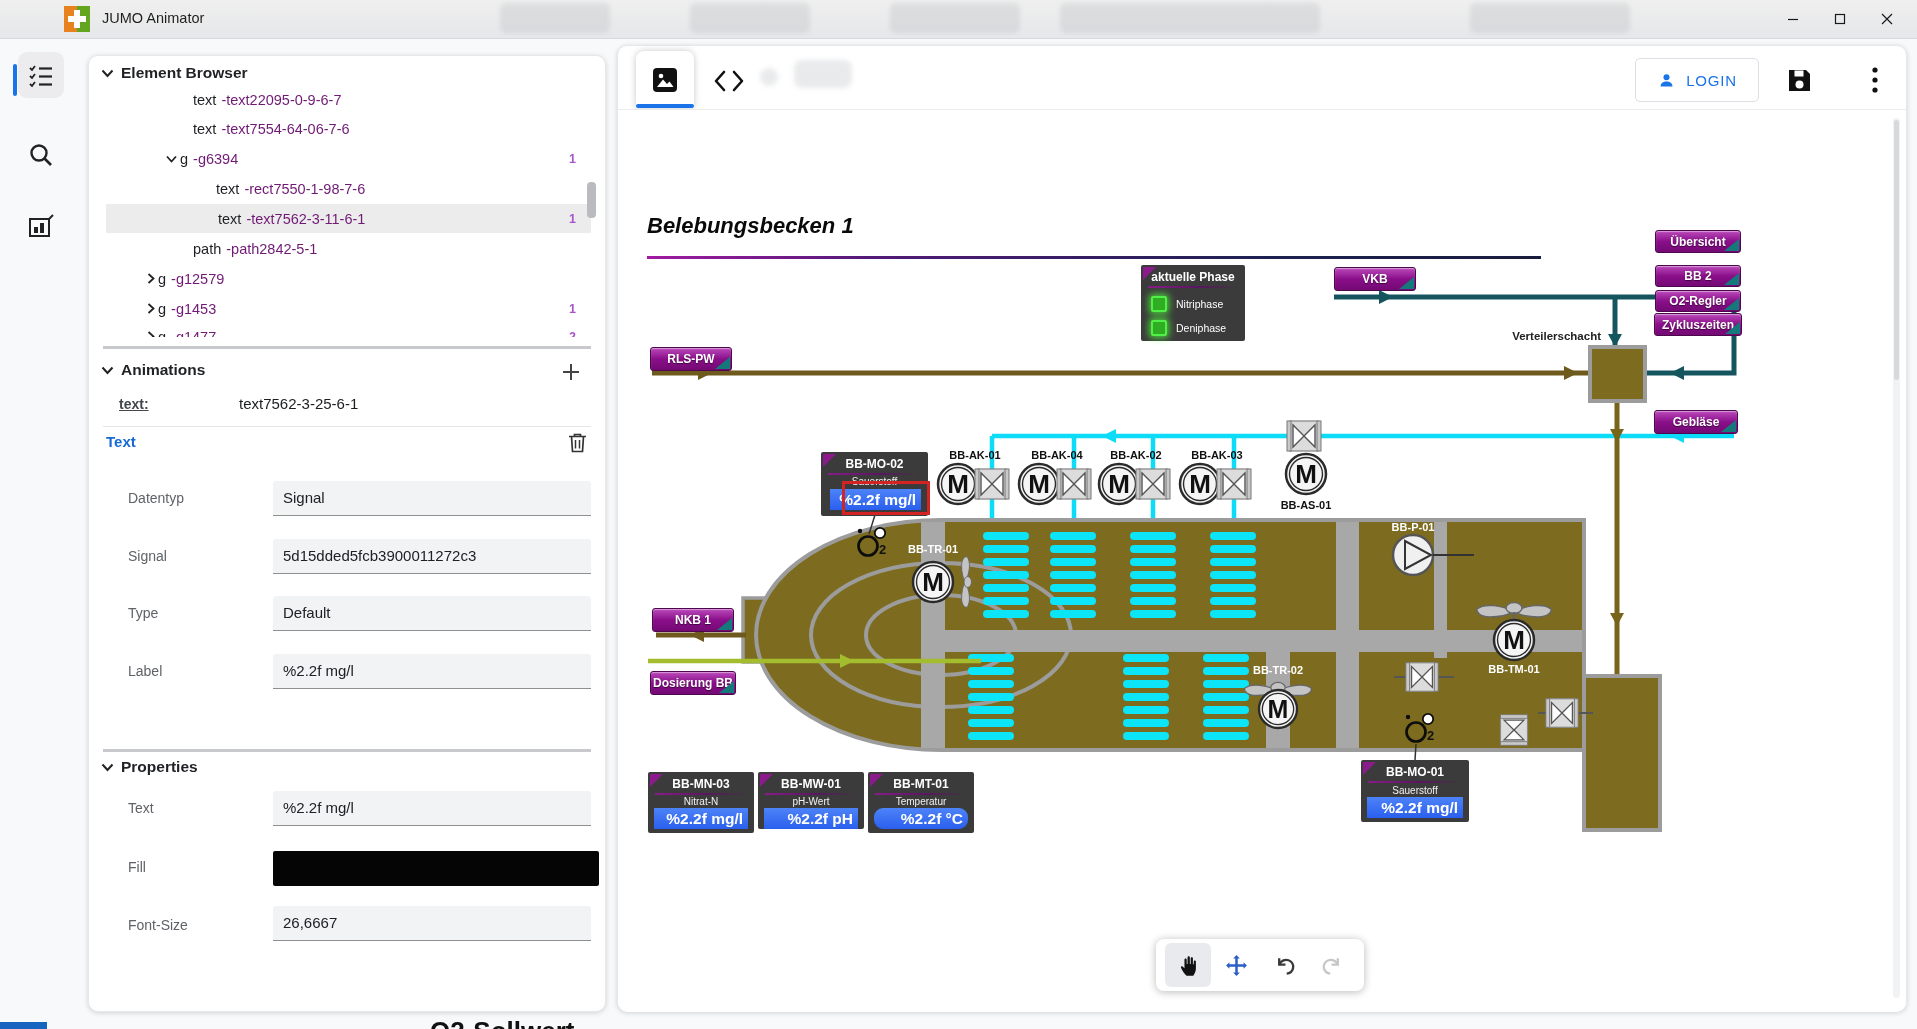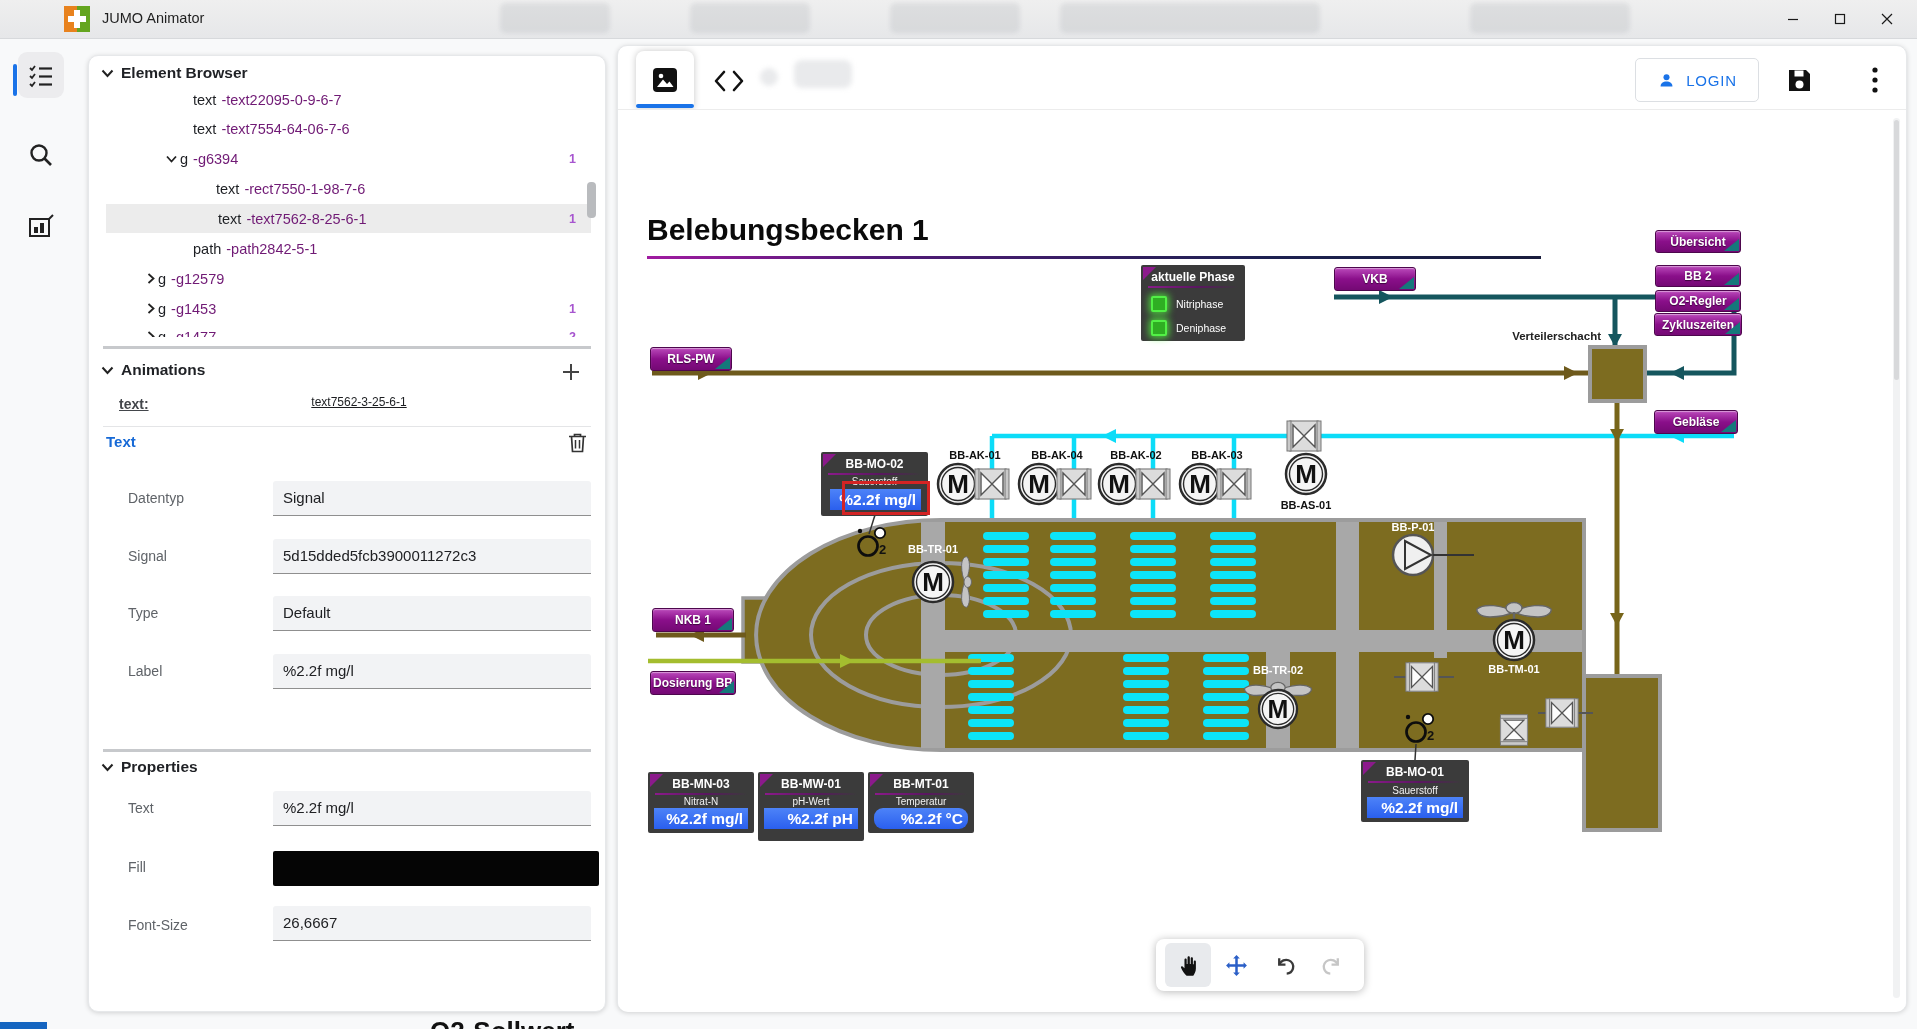--- a/index.html
+++ b/index.html
@@ -22,32 +22,32 @@
   .tree-row .sel-bg{position:absolute;left:17px;right:14px;top:0;bottom:0;background:#ececec;}
   .tree-type{color:#1d1f23;position:relative;}
   .tree-id{color:#701a75;margin-left:5px;position:relative;}
   .tree-badge{position:absolute;left:480px;color:#a755cf;font-size:12.5px;font-weight:bold;}
   .tree-chevron{margin-right:3px;display:inline-flex;position:relative;}
   .divider{position:absolute;left:14px;width:488px;background:#c7c9cc;}
   .thin-divider{position:absolute;left:14px;width:488px;height:1px;background:#e4e5e7;}
   .field-label{position:absolute;left:32px;font-size:14px;color:#5f6368;margin-left:7px;}
   .field-input{position:absolute;left:184px;width:298px;height:34px;background:#f2f3f5;border-bottom:1.5px solid #8f8f8f;border-radius:3px 3px 0 0;font-size:15px;color:#202124;line-height:34px;padding:0 10px;}
   .bind-label{position:absolute;left:30px;font-size:14px;font-weight:bold;color:#43464b;text-decoration:underline;}
-  .bind-value{position:absolute;left:150px;width:240px;text-align:center;font-size:12px;color:#1c1e21;text-decoration:underline;}
+  .bind-value{position:absolute;left:150px;width:240px;font-size:15px;color:#1c1e21;}
   .anim-group{position:absolute;left:17px;font-size:15px;font-weight:bold;color:#1669d6;}
   .scroll-thumb{position:absolute;background:#b9bbbe;border-radius:4px;}
   
   .view-tab{position:absolute;left:18px;top:5px;width:58px;height:57px;background:#fff;border-radius:8px 8px 0 0;box-shadow:0 0 7px rgba(0,0,0,.22);display:flex;align-items:center;justify-content:center;}
   .view-tab .underline{position:absolute;left:0;bottom:0;width:100%;height:4px;background:#1a73e8;border-radius:2px;}
   .icon-btn{position:absolute;display:flex;align-items:center;justify-content:center;}
   .ghost{position:absolute;background:#e9eaec;filter:blur(2.5px);}
   .login-btn{position:absolute;left:1017px;top:12px;width:122px;height:42px;border:1px solid #dcdfe3;border-radius:5px;display:flex;align-items:center;justify-content:center;gap:10px;background:#fff;color:#1a73e8;font-size:15px;letter-spacing:.8px;}
   
   .canvas{position:absolute;left:0;top:63px;width:1288px;height:902px;background:#fff;border-top:1px solid #ececec;border-radius:0 0 10px 10px;}
-  .diagram-title{position:absolute;left:29px;top:103px;font-size:30px;font-weight:bold;color:#0a0a0a;}
+  .diagram-title{position:absolute;left:29px;top:103px;font-size:22px;font-weight:bold;color:#0a0a0a;font-style:italic;}
   .title-underline{position:absolute;left:29px;top:146px;width:894px;height:3px;background:linear-gradient(90deg,#a11ba1,#531a78 25%,#1c2150 70%,#191c3c);}
   .pbtn{position:absolute;display:flex;align-items:center;justify-content:center;color:#fff;font-size:12px;font-weight:bold;text-shadow:0 1px 1px rgba(0,0,0,.55);background:linear-gradient(#bb4abb,#8a0f8a 50%,#740974);border:1px solid #4d074d;border-radius:3px;box-shadow:inset 0 1px 1px rgba(255,255,255,.45);overflow:hidden;}
   .pbtn::after{content:'';position:absolute;right:1px;bottom:1px;width:0;height:0;border-left:15px solid transparent;border-bottom:12px solid #15787b;}
   .dpanel{position:absolute;background:#3b3b3b;color:#fff;border-radius:2px;}
   .dpanel .corner{position:absolute;left:2px;top:2px;width:0;height:0;border-top:13px solid #8b1a8b;border-right:13px solid transparent;}
   .dpanel .hdr{position:relative;text-align:center;font-weight:bold;font-size:12px;padding-top:5px;}
   .dpanel .hline{height:2px;margin:2px 7px 0;background:linear-gradient(90deg,#8b1a8b,#5a1660 55%,rgba(0,0,0,0));}
   .led-row{display:flex;align-items:center;gap:9px;padding-left:10px;margin-top:8px;font-size:10.5px;}
   .led{width:12px;height:12px;border-radius:2px;}
   .led.green{background:#2fae23;border:2px solid #52f046;box-shadow:0 0 7px 2px rgba(80,255,60,.75);}
@@ -155,21 +155,21 @@
       </div>
       <div class="tree-row" style="top:90px;">
         <span style="width:127px;"></span>
           <span class="tree-type">text</span>
           <span class="tree-id">-rect7550-1-98-7-6</span>
       </div>
       <div class="tree-row" style="top:120px;">
         <span class="sel-bg"></span>
         <span style="width:129px;"></span>
           <span class="tree-type">text</span>
-          <span class="tree-id">-text7562-8-25-6-1</span>
+          <span class="tree-id">-text7562-3-11-6-1</span>
         <span class="tree-badge">1</span>
       </div>
       <div class="tree-row" style="top:150px;">
         <span style="width:104px;"></span>
           <span class="tree-type">path</span>
           <span class="tree-id">-path2842-5-1</span>
       </div>
       <div class="tree-row" style="top:180px;">
         <span style="width:58px;"></span>
         <span class="tree-chevron">
@@ -582,21 +582,21 @@
         <div class="mbox-val" style="left:6px;right:6px;top:37px;">%2.2f mg/l</div>
       </div>
 
       <div class="dpanel" style="left:30px;top:662px;width:106px;height:61px;">
         <div class="corner"></div>
         <div class="hdr">BB-MN-03</div>
         <div class="hline"></div>
         <div class="mbox-param" style="top:24px;">Nitrat-N</div>
         <div class="mbox-val" style="left:6px;right:6px;top:36px;">%2.2f mg/l</div>
       </div>
-      <div class="dpanel" style="left:140px;top:662px;width:106px;height:69px;">
+      <div class="dpanel" style="left:140px;top:662px;width:106px;height:57px;">
         <div class="corner"></div>
         <div class="hdr">BB-MW-01</div>
         <div class="hline"></div>
         <div class="mbox-param" style="top:24px;">pH-Wert</div>
         <div class="mbox-val" style="left:6px;right:6px;top:36px;">%2.2f pH</div>
       </div>
       <div class="dpanel" style="left:250px;top:662px;width:106px;height:61px;">
         <div class="corner"></div>
         <div class="hdr">BB-MT-01</div>
         <div class="hline"></div>

